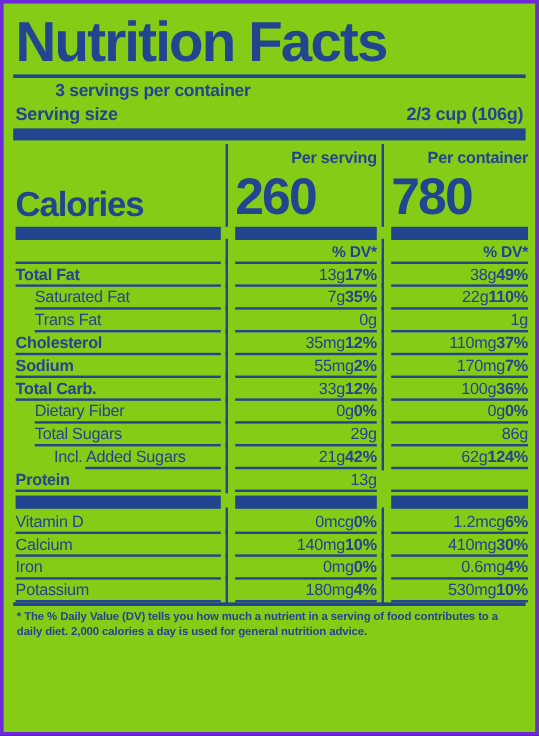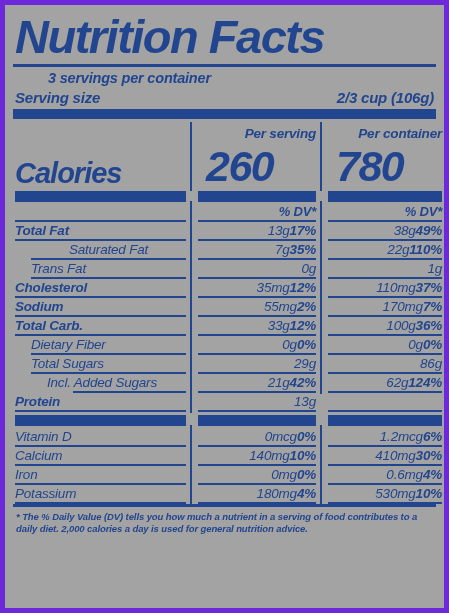--- a/index.html
+++ b/index.html
@@ -12,27 +12,26 @@
     height: 613px;
     font-family: "Liberation Sans", sans-serif;
     -webkit-font-smoothing: none;
   }
 
   
   .label {
     box-sizing: border-box;
     width: 449px;
     height: 613px;
-    background: #a3a3a3;
-    border: 5px solid #6d28d9;
+    background: #84cc16;
+    border: 3px solid #6d28d9;
     padding: 4px 8px 4px 8px;
     color: #22458f;
     position: relative;
     overflow: hidden;
-    font-style: italic;
   }
 
   
   .title {
     font-size: 47px;
     font-weight: 900;
     letter-spacing: -1.5px;
     line-height: 1.12;
     margin: 2px 0 0 2px;
     white-space: nowrap;
@@ -59,21 +58,21 @@
   }
 
   
   .cols {
     display: grid;
     grid-template-columns: 177px 130px 126px;
     column-gap: 0;
   }
   .cell {
     position: relative;
-    padding-left: 16px;
+    padding-left: 8px;
     padding-right: 4px;
   }
   .cell.c0 { padding-left: 2px; }
   
   .cell.divider::before {
     content: "";
     position: absolute;
     left: 0;
     top: -3px;
     bottom: -3px;
@@ -255,21 +254,21 @@
         </div>
         <div class="h1">
           <span></span>
         </div>
         <div class="h2">
           <span></span>
         </div>
       </div>
       <div class="cols nrow">
         <div class="cell c0">
-          <div class="name sub" style="font-weight: 400; text-align: center;">Saturated Fat</div>
+          <div class="name sub" style="font-weight: 400;">Saturated Fat</div>
         </div>
         <div class="cell divider">
           <div class="amt-dv">
             <span class="amt">7g</span>
             <span class="dv">35%</span>
           </div>
         </div>
         <div class="cell divider">
           <div class="amt-dv">
             <span class="amt">22g</span>

